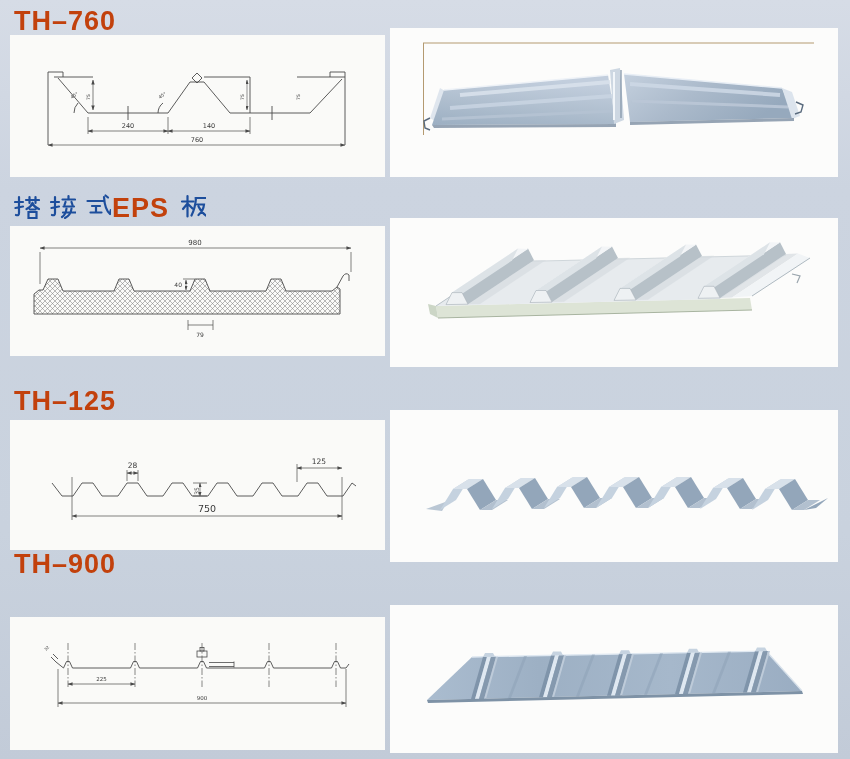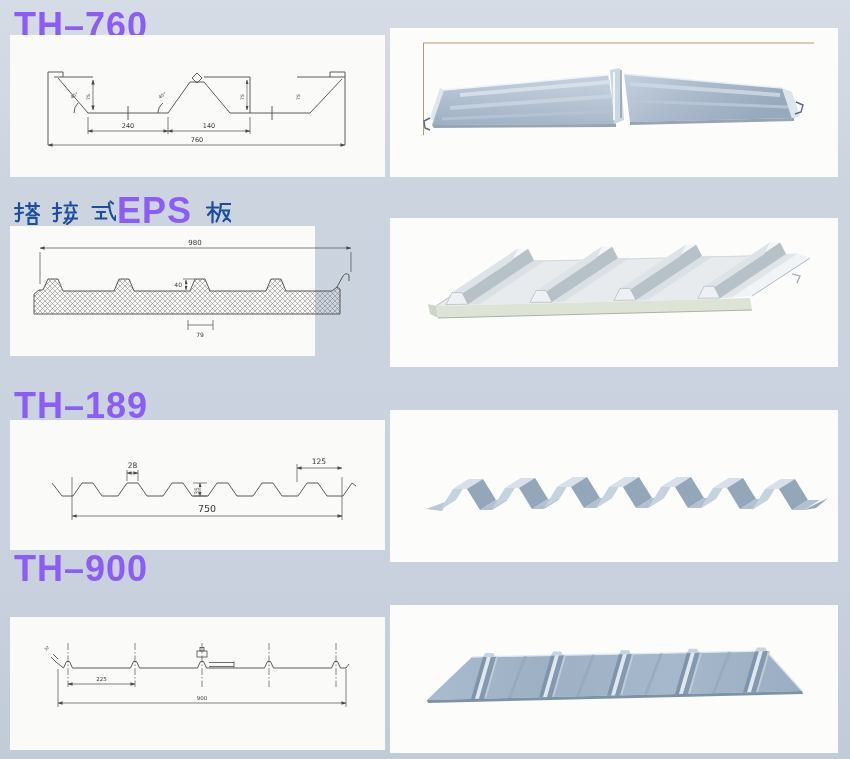--- a/index.html
+++ b/index.html
@@ -1,20 +1,20 @@
 <!DOCTYPE html>
 <html><head>
 <meta charset="utf-8">
 <style>
   html,body{margin:0;padding:0}
   body{width:850px;height:759px;position:relative;overflow:hidden;
     background:linear-gradient(180deg,#d6dce6 0%,#ccd4e0 25%,#c9d2de 70%,#c2cbd8 100%);
     font-family:"Liberation Sans",sans-serif;}
   .panel{position:absolute;background:#fafaf8;}
-  .heading{position:absolute;color:#8b5cf6;font-weight:bold;font-size:36px;letter-spacing:1px;line-height:1;}
+  .heading{position:absolute;color:#c2410c;font-weight:bold;font-size:27px;letter-spacing:1px;line-height:1;}
   .heading .cjk{display:inline-block;vertical-align:-2px;margin-right:1px}
   svg{display:block}
   text{font-family:"DejaVu Sans",sans-serif;fill:#3a3a3a}
 </style>
 </head>
 <body>
 
 <div class="heading" style="left:14px;top:8px">TH–760</div>
 
 <div class="panel" style="left:10px;top:35px;width:375px;height:142px">
@@ -116,21 +116,21 @@
   </svg><span>EPS</span>
   <svg class="cjk" width="26" height="26" viewBox="0 0 26 26" style="margin-left:2px">
     <g stroke="#1d4e9c" stroke-width="2.2" fill="none" stroke-linecap="round">
       <path d="M7.5,3 V23.5 M2,8.5 H13.5 M7.5,10.5 L3,16 M7.5,10.5 L12.5,15.5"></path>
       <path d="M15.5,5 H25.5 M16,5 C15.5,12 13.5,18.5 11.5,22.5"></path>
       <path d="M17,11.5 H24 Q23.5,17.5 18.5,22 M18.5,13.5 C20.5,17.5 23,20.5 26,22.5"></path>
     </g>
   </svg>
 </div>
 
-<div class="panel" style="left:10px;top:226px;width:305px;height:130px">
+<div class="panel" style="left:10px;top:226px;width:375px;height:130px">
 <svg viewBox="0 0 375 130" width="375" height="130">
   <defs>
     <marker id="a2" markerWidth="7" markerHeight="5" refX="6.5" refY="2.5" orient="auto-start-reverse">
       <path d="M0,0L7,2.5L0,5z" fill="#4a4a4a"></path>
     </marker>
     <pattern id="hx" width="5" height="5" patternUnits="userSpaceOnUse">
       <path d="M0,0 L5,5 M5,0 L0,5" stroke="#777" stroke-width="0.5"></path>
     </pattern>
   </defs>
   <path d="M24,88 V68 L29,64 H33 L38,53 H48 L53,65 H104 L109,53 H119 L124,65 H180 L185,53 H195 L200,65 H256 L261,53 H271 L276,65 H322 L327,61 L330,63 V88 Z" fill="url(#hx)" stroke="#4a4a4a" stroke-width="0.9"></path>
@@ -186,21 +186,21 @@
       <polygon points="308,80.3 314,68.3 380,24.3 374,36.3" fill="#dde3e7"></polygon>
       <polygon points="308,80.3 314,68.3 324,68.3 330,79.9" fill="#eef1f3" stroke="#9aa5ad" stroke-width="0.5"></polygon>
     </g>
     <polygon points="342,79.6 362,78 420,40 408,35.6" fill="#f1f4f6"></polygon>
     <path d="M362,78 L420,40" stroke="#aeb9c0" stroke-width="1" fill="none"></path>
     <path d="M402,56 l8,2 -3,7" stroke="#9aa5ad" stroke-width="1.2" fill="none"></path>
   </g>
 </svg>
 </div>
 
-<div class="heading" style="left:14px;top:388px">TH–189</div>
+<div class="heading" style="left:14px;top:388px">TH–125</div>
 
 <div class="panel" style="left:10px;top:420px;width:375px;height:130px">
 <svg viewBox="0 0 375 130" width="375" height="130">
   <defs>
     <marker id="a3" markerWidth="7" markerHeight="5" refX="6.5" refY="2.5" orient="auto-start-reverse">
       <path d="M0,0L7,2.5L0,5z" fill="#4a4a4a"></path>
     </marker>
   </defs>
   <path d="M42,63 L52,76 L63,76 L72,63 L83,63 L92,76 L108,76 L117,63 L128,63 L137,76 L153,76 L162,63 L173,63 L182,76 L198,76 L207,63 L218,63 L227,76 L243,76 L252,63 L263,63 L272,76 L288,76 L297,63 L308,63 L317,76 L333,76 L342,63 L346,66" stroke="#4a4a4a" stroke-width="0.9" fill="none"></path>
   <g stroke="#4a4a4a" stroke-width="0.7" fill="none">

